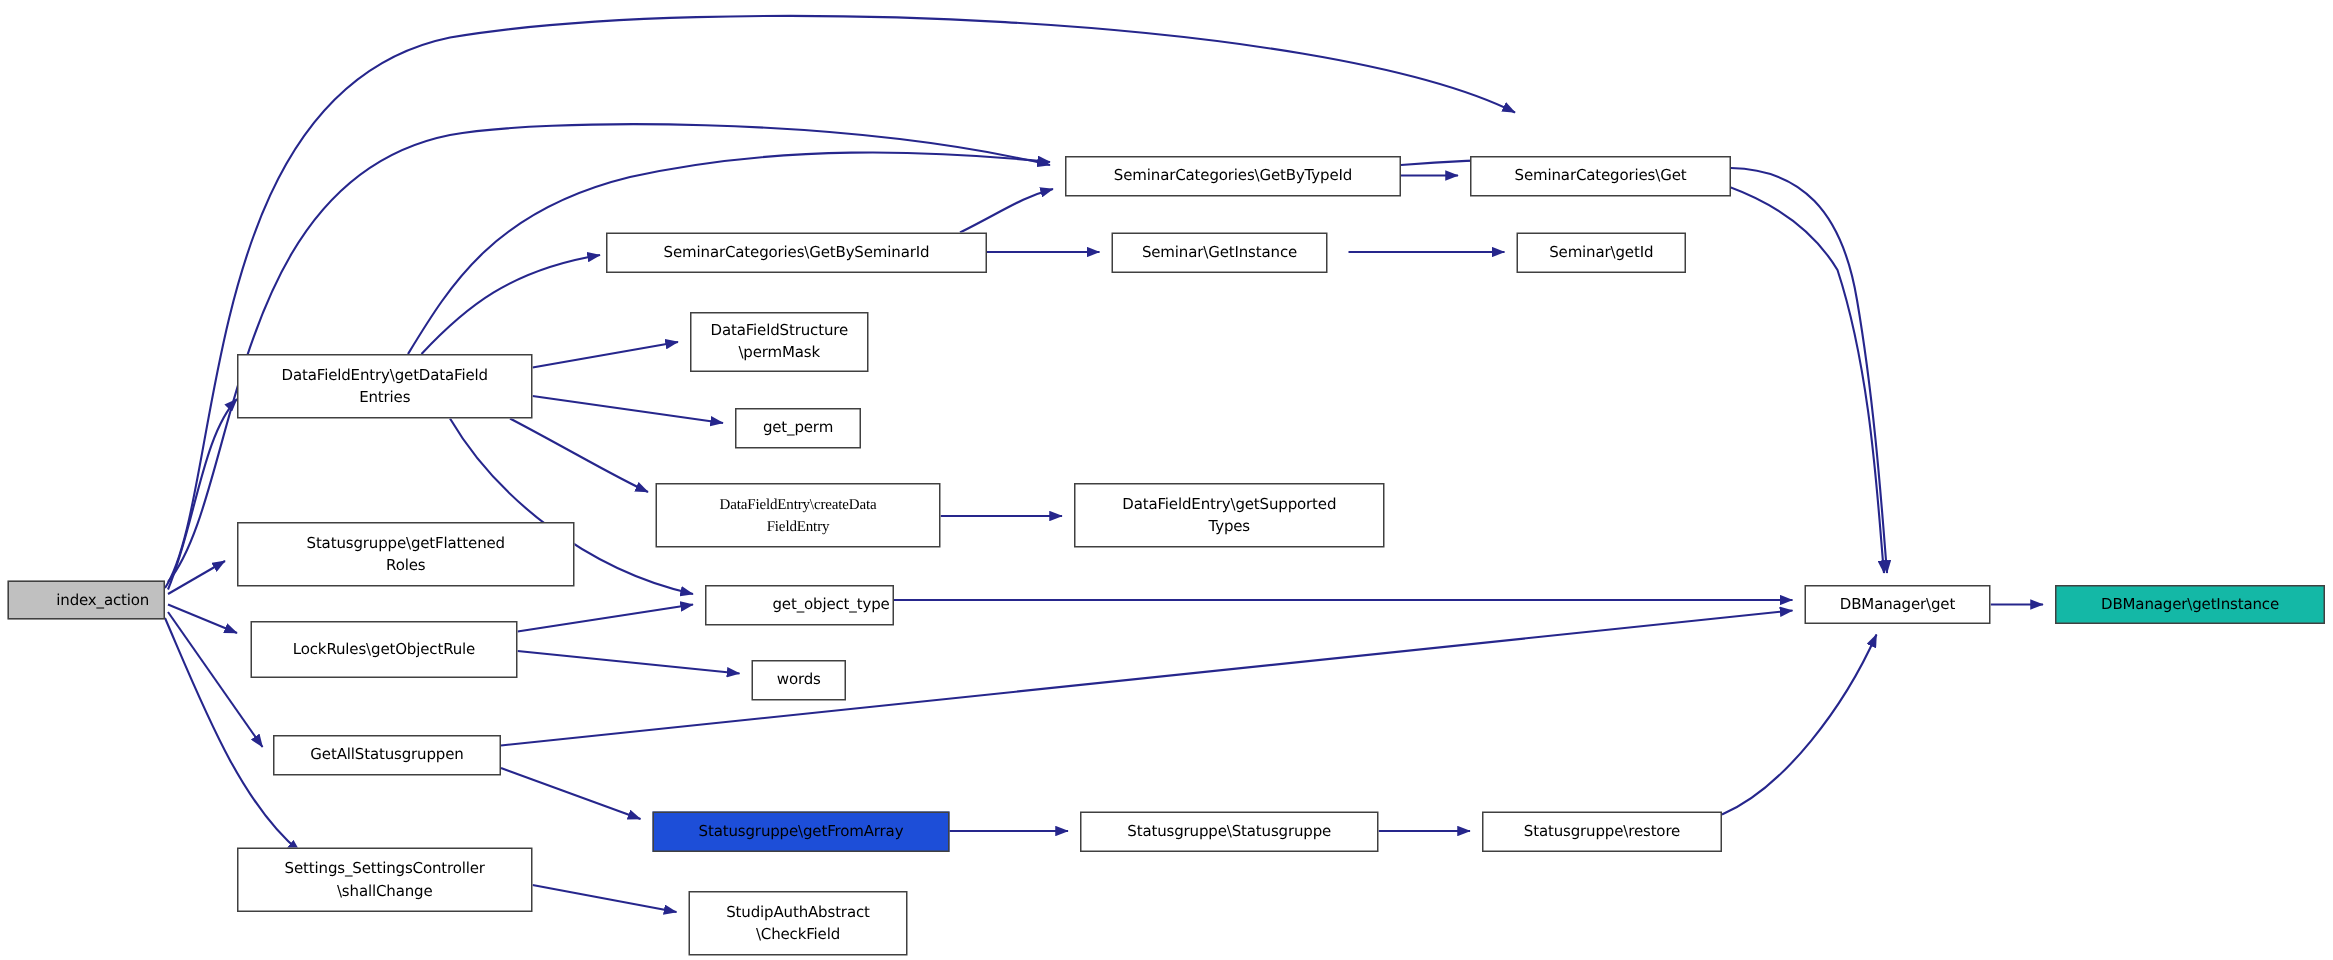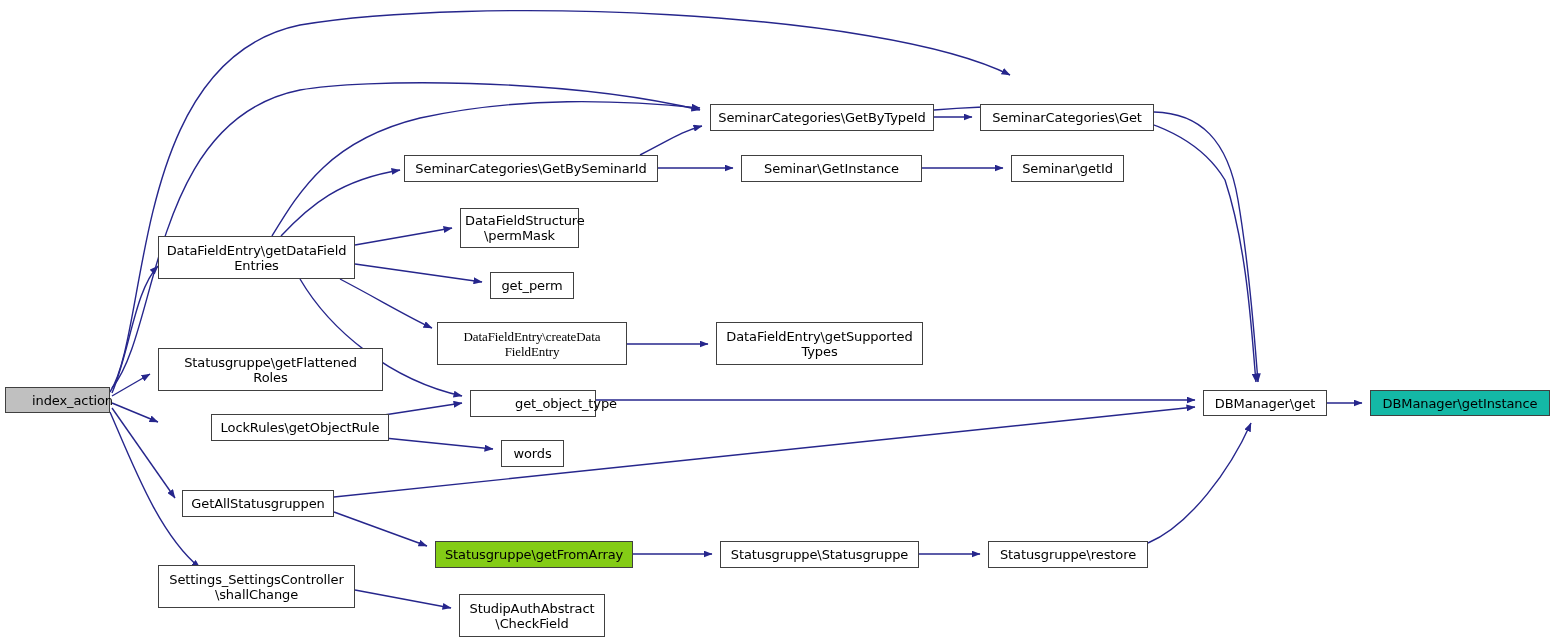--- a/index.html
+++ b/index.html
@@ -22,21 +22,21 @@
     top: 0;
     width: 1555px;
     height: 640px;
   }
   .node {
     position: absolute;
     box-sizing: border-box;
     border: 1px solid #404040;
     background: #ffffff;
     color: #000000;
-    font-size: 13px;
+    font-size: 10px;
     line-height: 15px;
     display: flex;
     align-items: center;
     justify-content: center;
     text-align: center;
     white-space: pre-line;
     letter-spacing: -0.1px;
     z-index: 5;
   }
   .node.highlight {
@@ -93,37 +93,37 @@
         <path d="M355,590 L451,608" fill="none" stroke="#26268c" stroke-width="1.4" marker-end="url(#arrowhead)"></path>
         <path d="M1327,403 L1362,403" fill="none" stroke="#26268c" stroke-width="1.4" marker-end="url(#arrowhead)"></path>
       </g>
   </svg>
   <div id="nodes-layer">
       <div class="node highlight" style="left: 5px; top: 387px; width: 105px; height: 26px; border-color: rgb(64, 64, 64); background: rgb(192, 192, 192); color: rgb(0, 0, 0);"><span class="node-label">index_action</span></div>
       <div class="node" style="left: 158px; top: 236px; width: 197px; height: 43px; border-color: rgb(64, 64, 64); background: rgb(255, 255, 255); color: rgb(0, 0, 0); text-align: center;"><span class="node-label">DataFieldEntry\getDataField
 Entries</span></div>
       <div class="node" style="left: 158px; top: 348px; width: 225px; height: 43px; border-color: rgb(64, 64, 64); background: rgb(255, 255, 255); color: rgb(0, 0, 0);"><span class="node-label">Statusgruppe\getFlattened
 Roles</span></div>
-      <div class="node" style="left: 167px; top: 414px; width: 178px; height: 27px; border-color: rgb(64, 64, 64); background: rgb(255, 255, 255); color: rgb(0, 0, 0); margin-left: 44px;"><span class="node-label">LockRules\getObjectRule</span></div>
+      <div class="node" style="left: 167px; top: 414px; width: 178px; height: 38px; border-color: rgb(64, 64, 64); background: rgb(255, 255, 255); color: rgb(0, 0, 0);"><span class="node-label">LockRules\getObjectRule</span></div>
       <div class="node" style="left: 182px; top: 490px; width: 152px; height: 27px; border-color: rgb(64, 64, 64); background: rgb(255, 255, 255); color: rgb(0, 0, 0);"><span class="node-label">GetAllStatusgruppen</span></div>
       <div class="node" style="left: 158px; top: 565px; width: 197px; height: 43px; border-color: rgb(64, 64, 64); background: rgb(255, 255, 255); color: rgb(0, 0, 0);"><span class="node-label">Settings_SettingsController
 \shallChange</span></div>
       <div class="node" style="left: 404px; top: 155px; width: 254px; height: 27px; border-color: rgb(64, 64, 64); background: rgb(255, 255, 255); color: rgb(0, 0, 0);"><span class="node-label">SeminarCategories\GetBySeminarId</span></div>
       <div class="node" style="left: 460px; top: 208px; width: 119px; height: 40px; border-color: rgb(64, 64, 64); background: rgb(255, 255, 255); color: rgb(0, 0, 0);"><span class="node-label">DataFieldStructure
 \permMask</span></div>
       <div class="node" style="left: 490px; top: 272px; width: 84px; height: 27px; border-color: rgb(64, 64, 64); background: rgb(255, 255, 255); color: rgb(0, 0, 0);"><span class="node-label">get_perm</span></div>
       <div class="node" style="left: 437px; top: 322px; width: 190px; height: 43px; border-color: rgb(64, 64, 64); background: rgb(255, 255, 255); color: rgb(0, 0, 0); font-family: Liberation Serif, serif;"><span class="node-label">DataFieldEntry\createData
 FieldEntry</span></div>
       <div class="node" style="left: 470px; top: 390px; width: 126px; height: 27px; border-color: rgb(64, 64, 64); background: rgb(255, 255, 255); color: rgb(0, 0, 0); padding-left: 40px;"><span class="node-label">get_object_type</span></div>
       <div class="node" style="left: 501px; top: 440px; width: 63px; height: 27px; border-color: rgb(64, 64, 64); background: rgb(255, 255, 255); color: rgb(0, 0, 0);"><span class="node-label">words</span></div>
-      <div class="node" style="left: 435px; top: 541px; width: 198px; height: 27px; border-color: rgb(64, 64, 64); background: #84cc16; color: rgb(0, 0, 0);"><span class="node-label">Statusgruppe\getFromArray</span></div>
+      <div class="node" style="left: 435px; top: 541px; width: 198px; height: 27px; border-color: rgb(64, 64, 64); background: #1d4ed8; color: rgb(0, 0, 0);"><span class="node-label">Statusgruppe\getFromArray</span></div>
       <div class="node" style="left: 459px; top: 594px; width: 146px; height: 43px; border-color: rgb(64, 64, 64); background: rgb(255, 255, 255); color: rgb(0, 0, 0);"><span class="node-label">StudipAuthAbstract
 \CheckField</span></div>
       <div class="node" style="left: 710px; top: 104px; width: 224px; height: 27px; border-color: rgb(64, 64, 64); background: rgb(255, 255, 255); color: rgb(0, 0, 0);"><span class="node-label">SeminarCategories\GetByTypeId</span></div>
-      <div class="node" style="left: 741px; top: 155px; width: 181px; height: 27px; border-color: rgb(64, 64, 64); background: rgb(255, 255, 255); color: rgb(0, 0, 0);"><span class="node-label">Seminar\GetInstance</span></div>
+      <div class="node" style="left: 741px; top: 155px; width: 144px; height: 27px; border-color: rgb(64, 64, 64); background: rgb(255, 255, 255); color: rgb(0, 0, 0);"><span class="node-label">Seminar\GetInstance</span></div>
       <div class="node" style="left: 716px; top: 322px; width: 207px; height: 43px; border-color: rgb(64, 64, 64); background: rgb(255, 255, 255); color: rgb(0, 0, 0);"><span class="node-label">DataFieldEntry\getSupported
 Types</span></div>
       <div class="node" style="left: 720px; top: 541px; width: 199px; height: 27px; border-color: rgb(64, 64, 64); background: rgb(255, 255, 255); color: rgb(0, 0, 0);"><span class="node-label">Statusgruppe\Statusgruppe</span></div>
       <div class="node" style="left: 980px; top: 104px; width: 174px; height: 27px; border-color: rgb(64, 64, 64); background: rgb(255, 255, 255); color: rgb(0, 0, 0);"><span class="node-label">SeminarCategories\Get</span></div>
       <div class="node" style="left: 1011px; top: 155px; width: 113px; height: 27px; border-color: rgb(64, 64, 64); background: rgb(255, 255, 255); color: rgb(0, 0, 0);"><span class="node-label">Seminar\getId</span></div>
       <div class="node" style="left: 988px; top: 541px; width: 160px; height: 27px; border-color: rgb(64, 64, 64); background: rgb(255, 255, 255); color: rgb(0, 0, 0);"><span class="node-label">Statusgruppe\restore</span></div>
       <div class="node" style="left: 1203px; top: 390px; width: 124px; height: 26px; border-color: rgb(64, 64, 64); background: rgb(255, 255, 255); color: rgb(0, 0, 0);"><span class="node-label">DBManager\get</span></div>
       <div class="node" style="left: 1370px; top: 390px; width: 180px; height: 26px; border-color: rgb(64, 64, 64); background: #14b8a6; color: rgb(0, 0, 0);"><span class="node-label">DBManager\getInstance</span></div>
     </div>
 </div>

